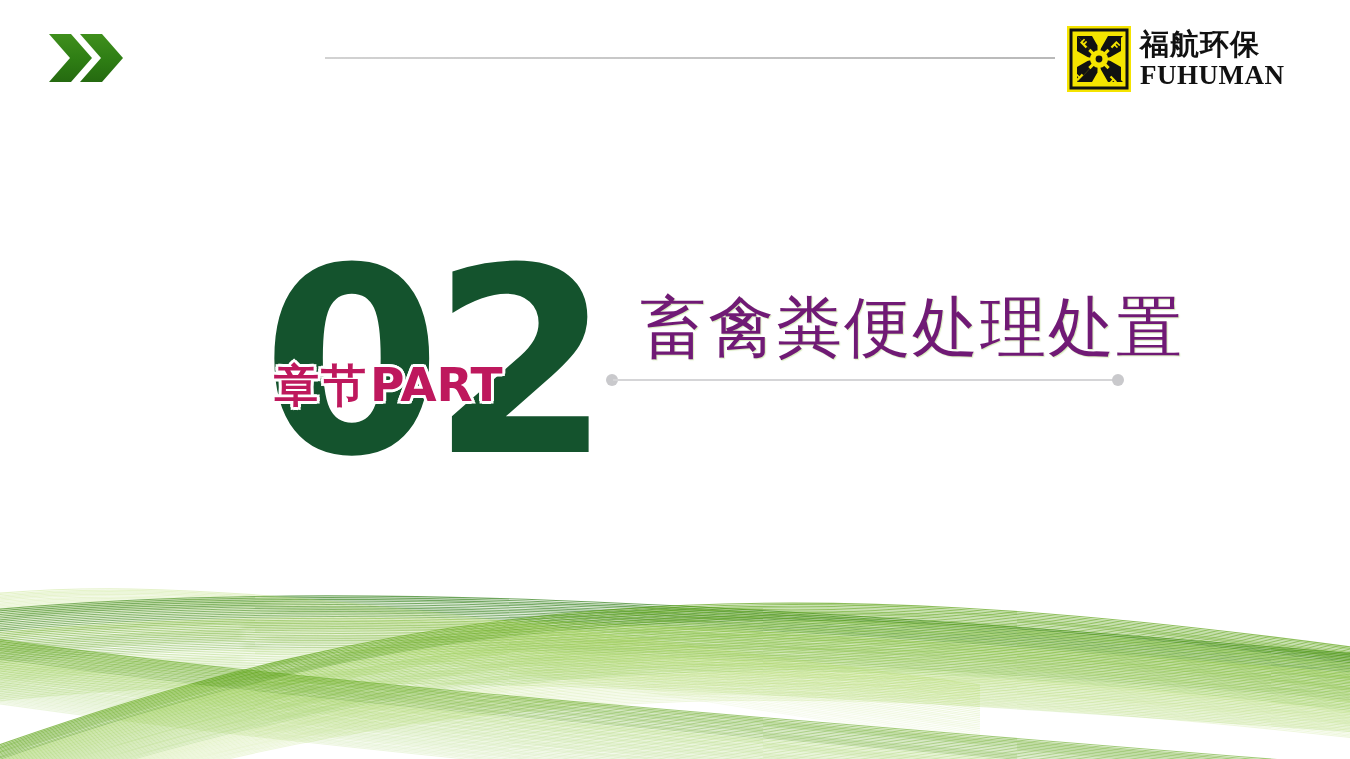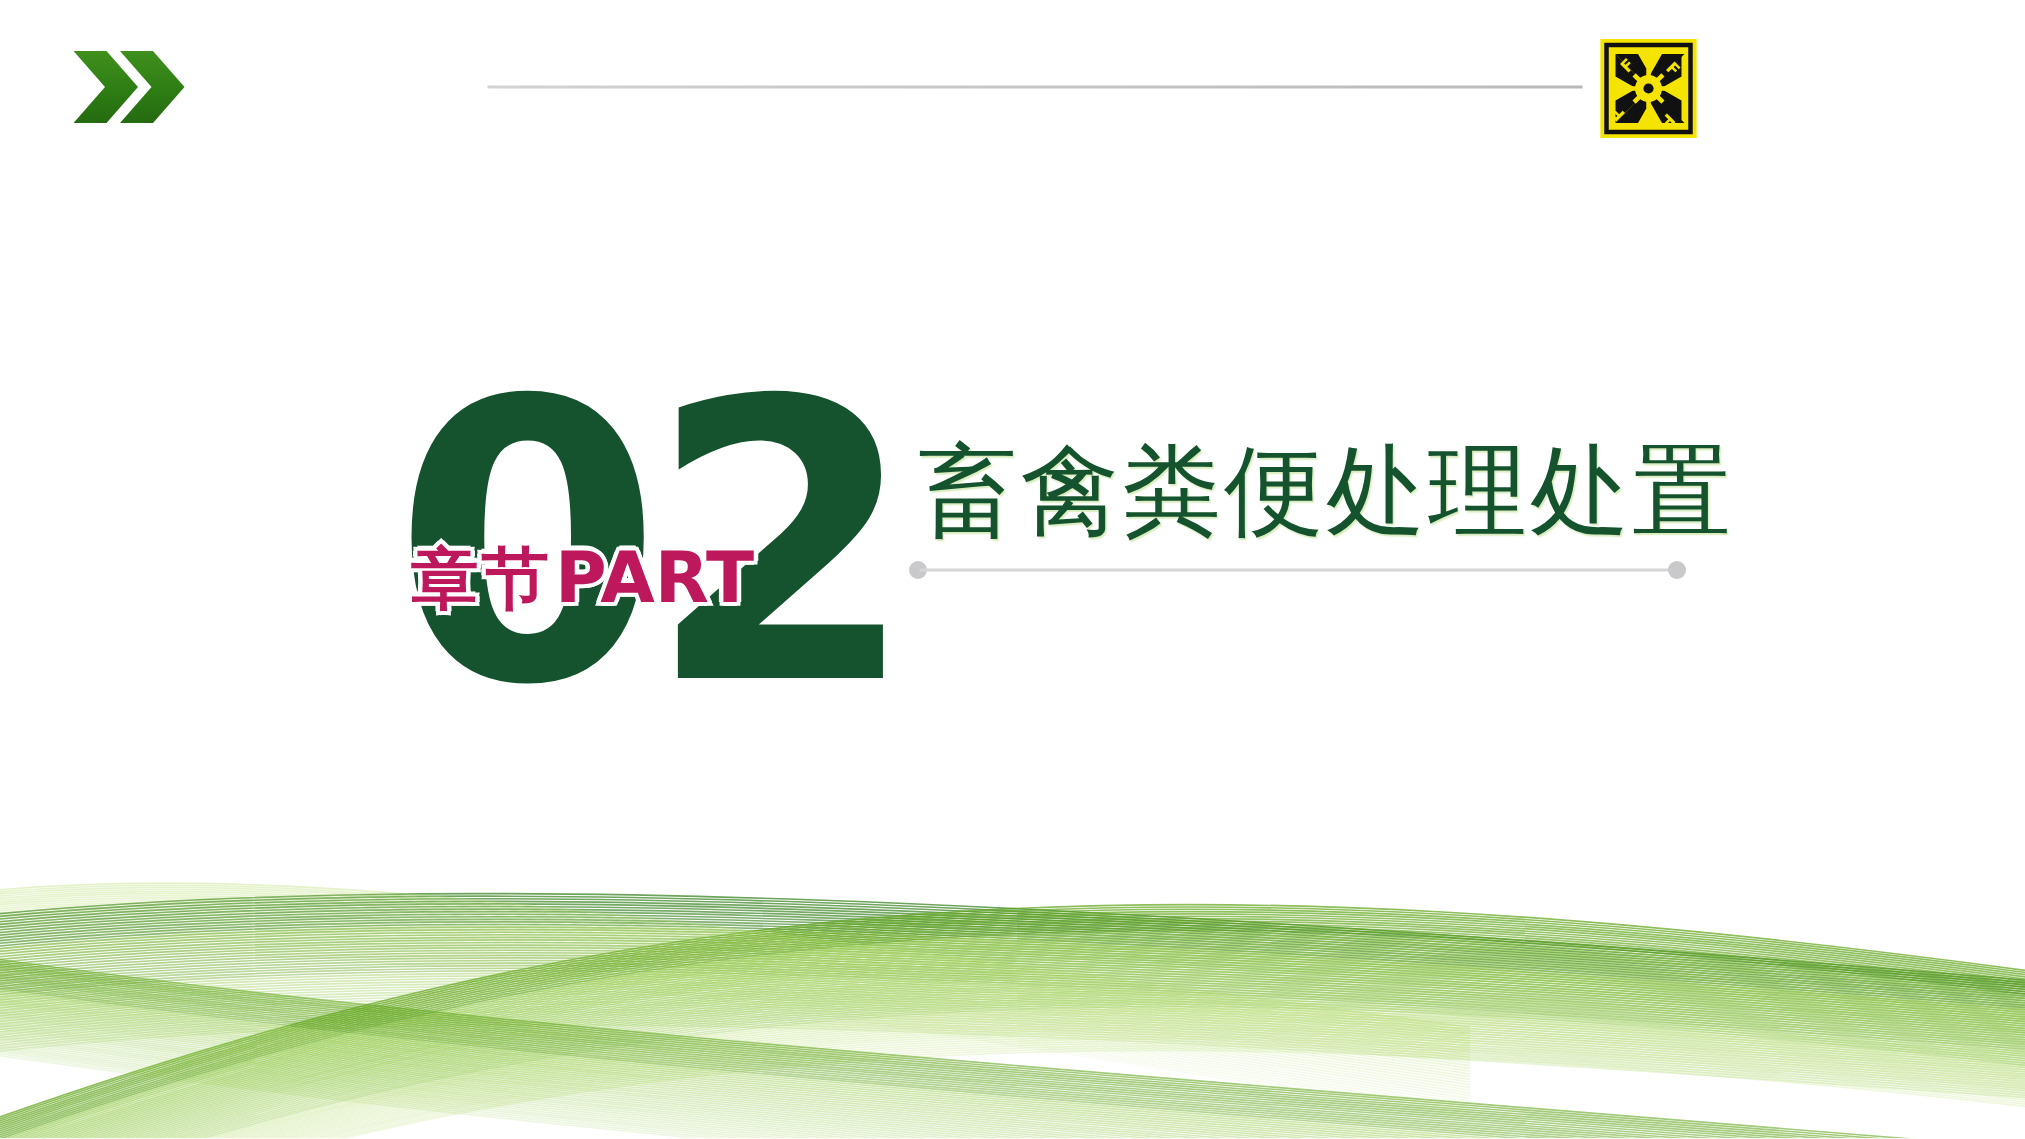--- a/index.html
+++ b/index.html
@@ -115,25 +115,25 @@
   }
   #kicker-en {
     font-family: "DejaVu Sans", sans-serif;
     font-size: 47px;
     letter-spacing: 0px;
     margin-left: 2px;
   }
 
   #section-title {
     position: absolute;
-    left: 612px; top: 283px;
+    left: 640px; top: 283px;
     font-family: Liberation Mono, monospace;
     font-size: 66px;
     font-weight: 400;
-    color: #14532d;
+    color: #701a75;
     letter-spacing: 2px;
     white-space: nowrap;
     text-shadow: 1px 1px 1px rgba(140,198,63,0.35);
   }
   #title-underline {
     position: absolute;
     left: 606px; top: 373px;
     width: 518px; height: 14px;
   }
   #title-underline .rule-line {
@@ -207,20 +207,24 @@
             <rect x="30.5" y="40" width="3" height="6"></rect>
             <rect x="19" y="31.5" width="6" height="3"></rect>
             <rect x="39" y="31.5" width="6" height="3"></rect>
             <rect x="23" y="23" width="3" height="6" transform="rotate(-45 24.5 26)"></rect>
             <rect x="38" y="23" width="3" height="6" transform="rotate(45 39.5 26)"></rect>
             <rect x="23" y="37" width="3" height="6" transform="rotate(45 24.5 40)"></rect>
             <rect x="38" y="37" width="3" height="6" transform="rotate(-45 39.5 40)"></rect>
           </g>
           <circle cx="32" cy="33" r="3.4" fill="#111111"></circle>
         </svg>
+      </div>
+      <div id="logo-wordmark">
+        <div id="brand-cn">福航环保</div>
+        <div id="brand-en">FUHUMAN</div>
       </div>
     </div>
   </div>
 
   <div id="section-number-block">
     <div id="section-number">02</div>
     <div id="section-kicker">
       <span id="kicker-cn" class="kicker-text">章节</span>
       <span id="kicker-en" class="kicker-text">PART</span>
     </div>

